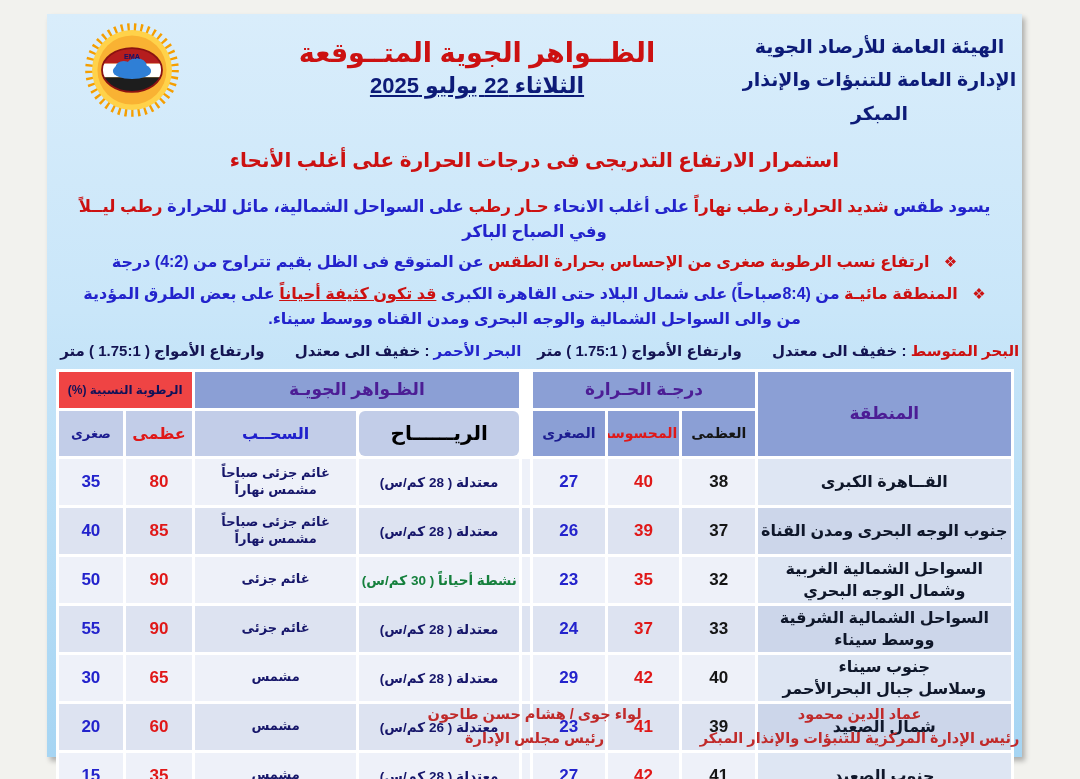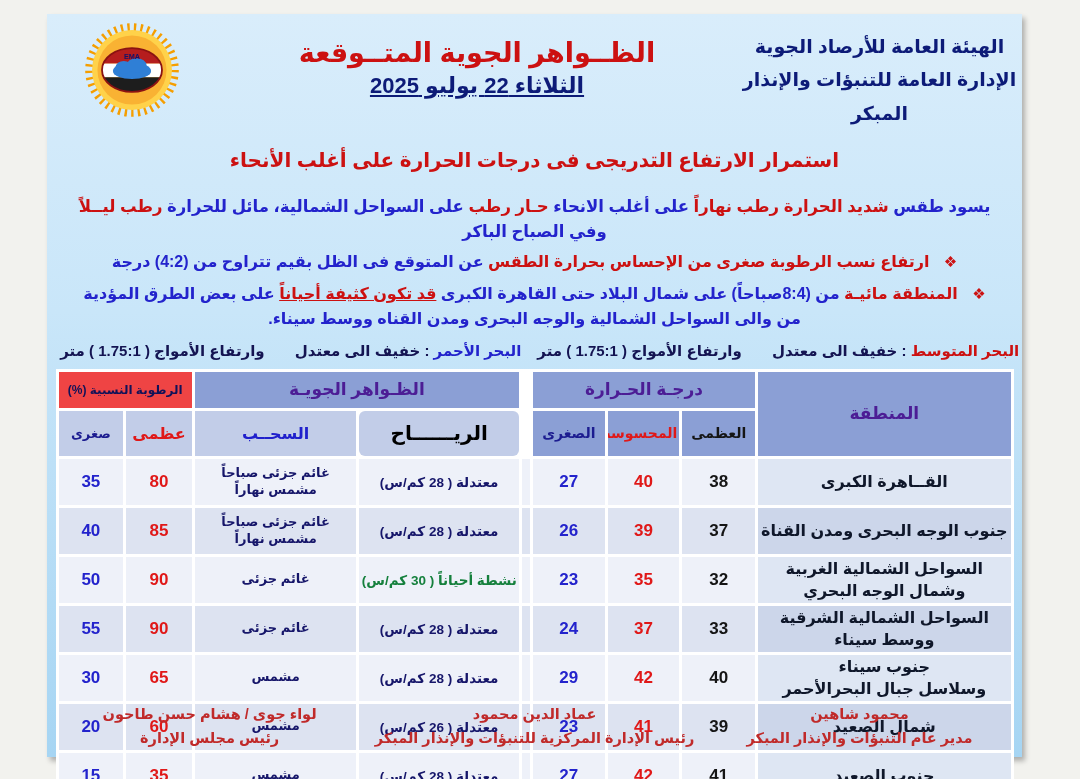--- a/index.html
+++ b/index.html
@@ -257,24 +257,20 @@
       <td class="windcell">معتدلة ( 28 كم/س)</td>
       <td class="cloudcell">مشمس</td>
       <td class="num c-red">35</td>
       <td class="num c-blue">15</td>
     </tr>
   </tbody>
     </table>
 
   <div class="footer">
     <div>
-      <div>محمود شاهين</div>
-      <div>مدير عام التنبؤات والإنذار المبكر</div>
-    </div>
-    <div>
       <div>عماد الدين محمود</div>
       <div>رئيس الإدارة المركزية للتنبؤات والإنذار المبكر</div>
     </div>
     <div>
       <div>لواء جوى / هشام حسن طاحون</div>
       <div>رئيس مجلس الإدارة</div>
     </div>
   </div>
 
 </div>

